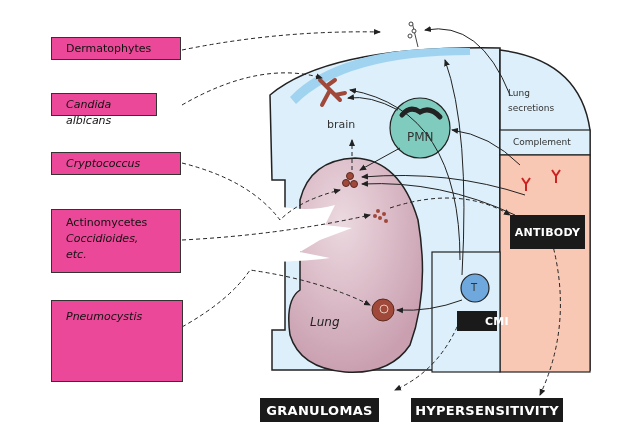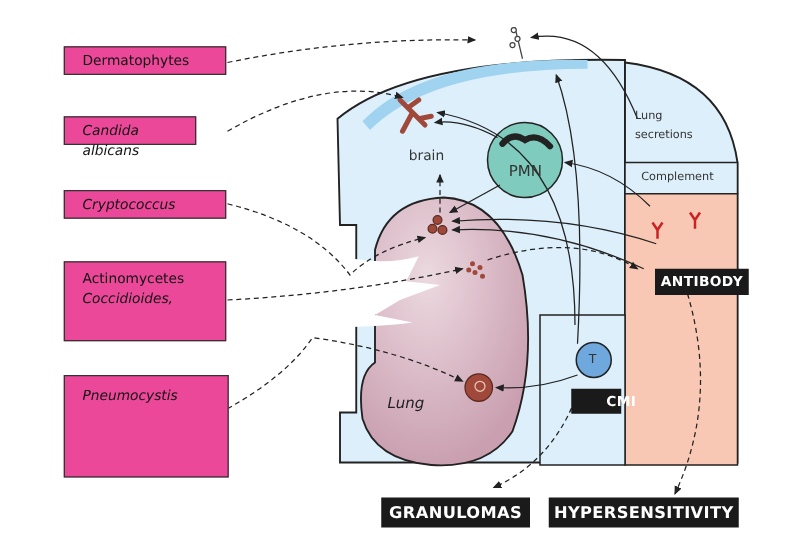--- a/index.html
+++ b/index.html
@@ -109,30 +109,31 @@
 </div>
 <div class="lbox it" style="left:51px;top:93px;width:106px;height:23px;">
   <div>Candida albicans</div>
 </div>
 <div class="lbox it" style="left:51px;top:152px;width:130px;height:23px;">
   <div>Cryptococcus</div>
 </div>
 <div class="lbox" style="left:51px;top:209px;width:130px;height:64px;padding-top:5px;">
   <div>Actinomycetes</div>
   <div class="it">Coccidioides,</div>
+  <div class="it">etc.</div>
 </div>
 <div class="lbox it" style="left:51px;top:300px;width:132px;height:82px;padding-top:8px;">
   <div>Pneumocystis</div>
 </div>
 
 <div class="txt" style="left:327px;top:118px;font-size:11px;">brain</div>
 <div class="txt" style="left:407px;top:130px;font-size:12px;">PMN</div>
 <div class="txt" style="left:310px;top:315px;font-size:12px;color:#222;font-style:italic;">Lung</div>
 <div class="txt" style="left:471px;top:282px;font-size:10px;">T</div>
 <div class="txt" style="left:508px;top:88px;font-size:9px;">Lung</div>
 <div class="txt" style="left:508px;top:103px;font-size:9px;">secretions</div>
 <div class="txt" style="left:513px;top:137px;font-size:9px;">Complement</div>
 
-<div class="blk" style="left:524px;top:215px;width:75px;height:21px;font-size:11px;">ANTIBODY</div>
+<div class="blk" style="left:510px;top:215px;width:75px;height:34px;font-size:11px;">ANTIBODY</div>
 <div class="blk" style="left:457px;top:311px;width:34px;height:20px;font-size:11px;padding-left:40px;">CMI</div>
 
-<div class="blk" style="left:260px;top:398px;width:119px;height:24px;font-size:13px;margin-left:45px;">GRANULOMAS</div>
-<div class="blk" style="left:411px;top:398px;width:152px;height:24px;font-size:13px;margin-left:28px;">HYPERSENSITIVITY</div>
+<div class="blk" style="left:260px;top:398px;width:119px;height:24px;font-size:13px;">GRANULOMAS</div>
+<div class="blk" style="left:411px;top:398px;width:152px;height:24px;font-size:13px;">HYPERSENSITIVITY</div>
 
 </body></html>

